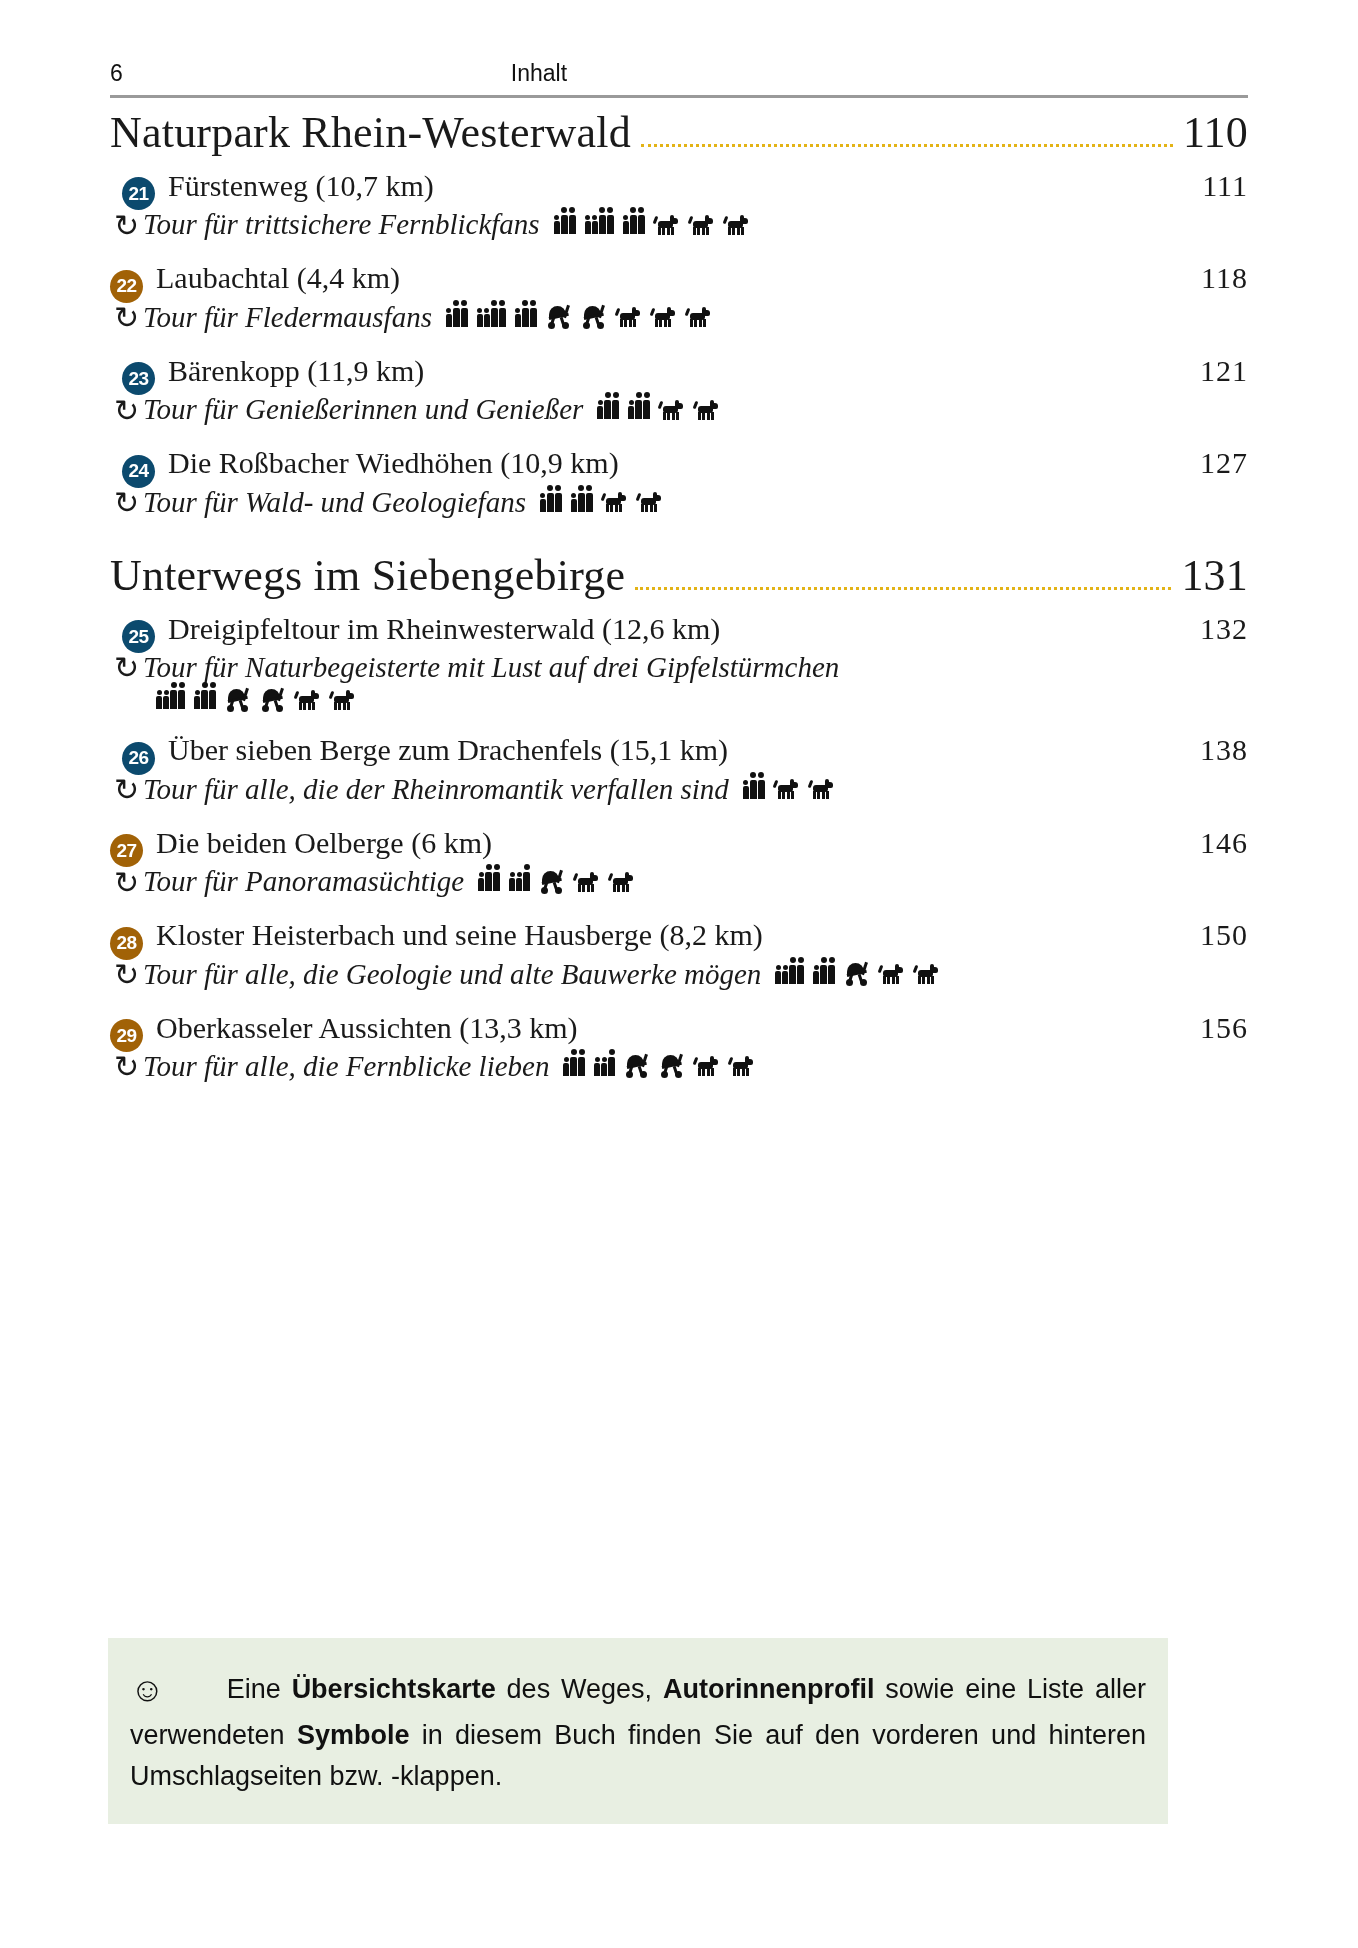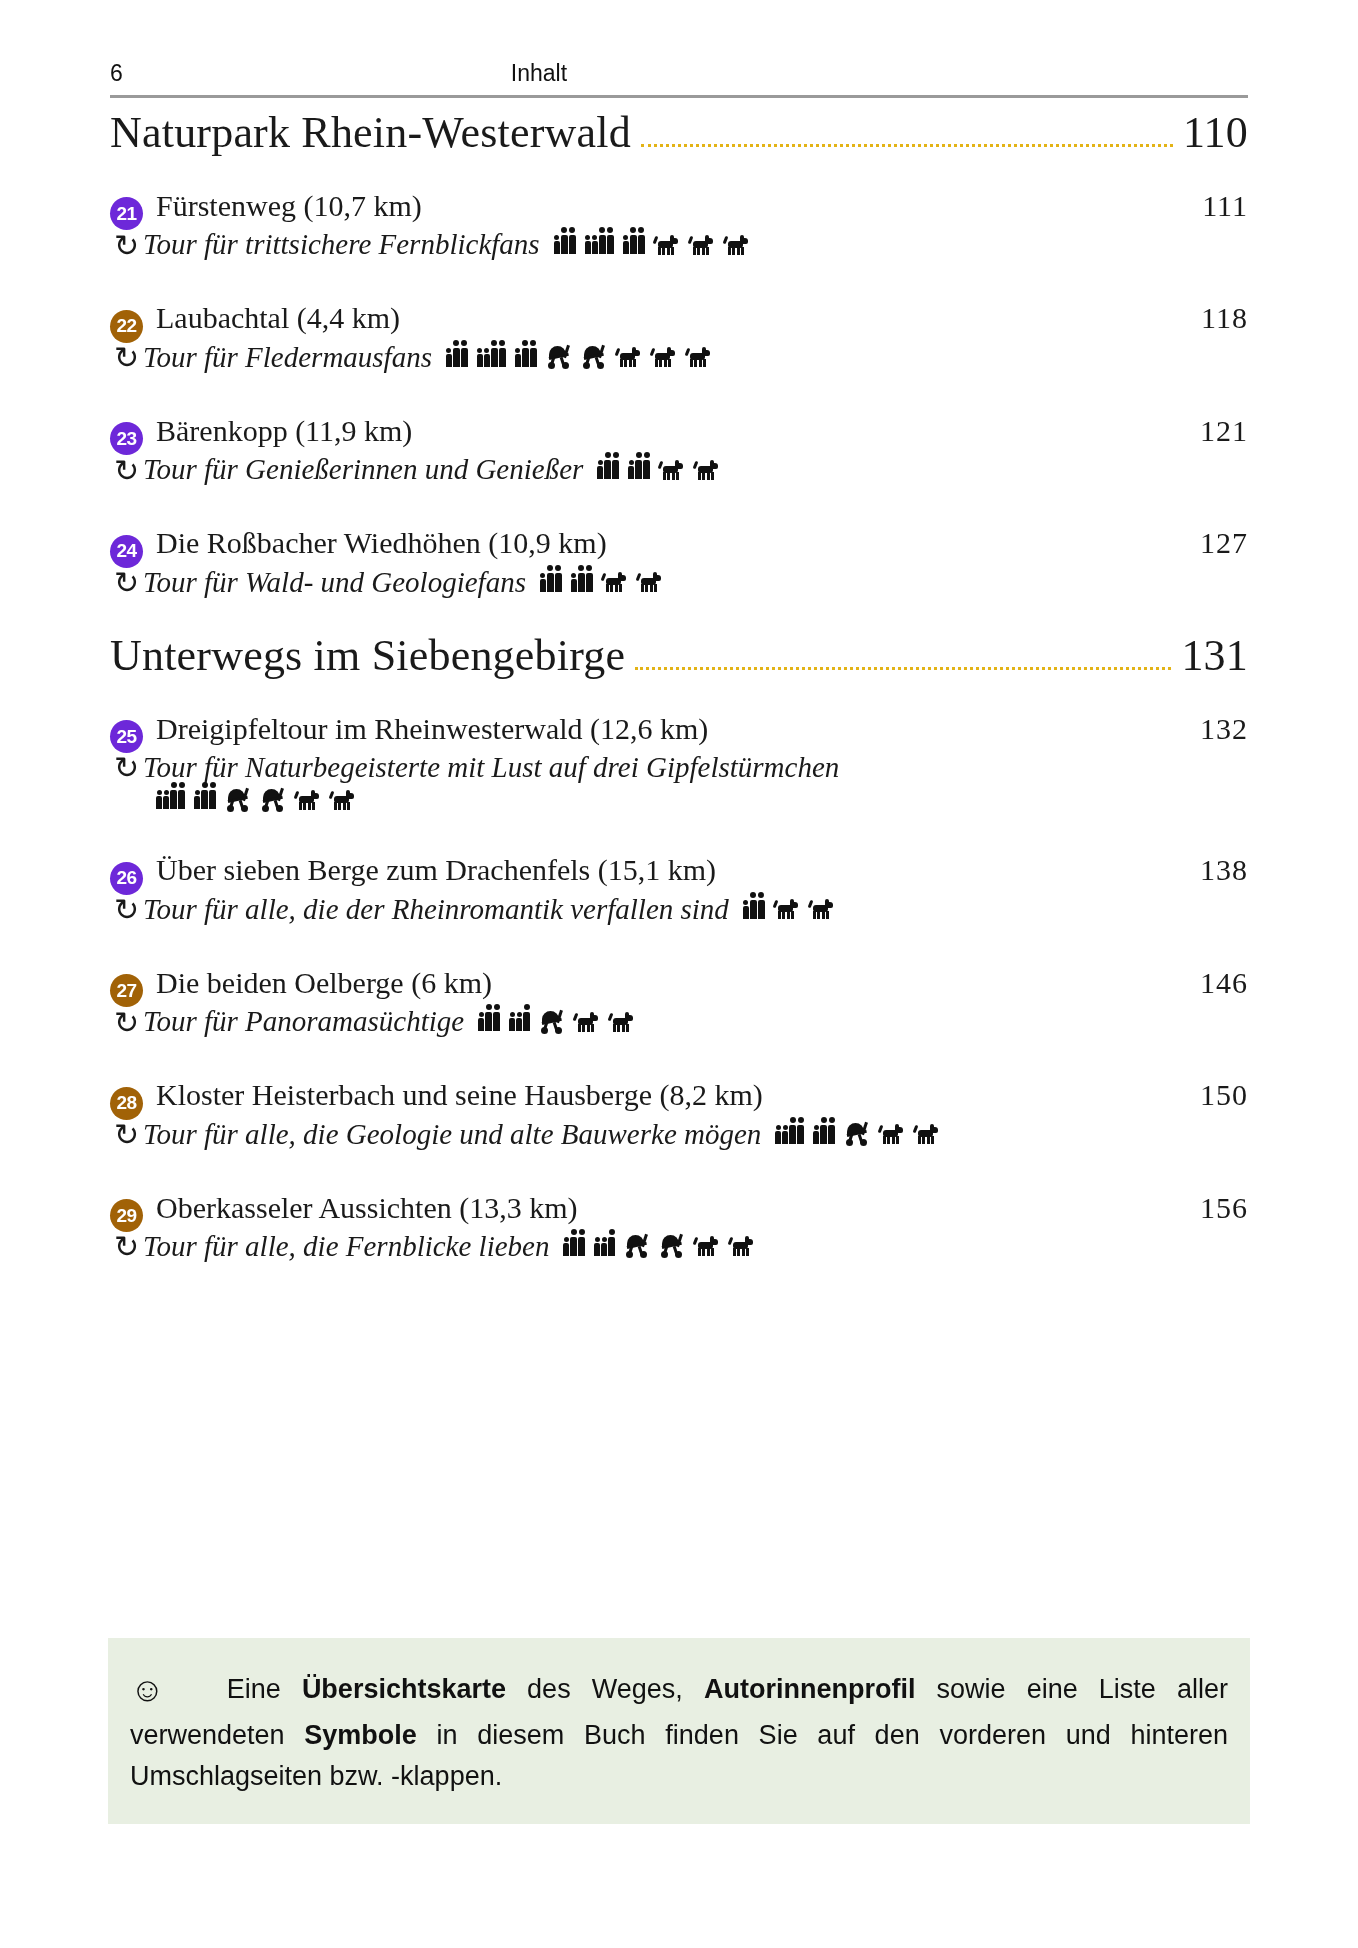--- a/index.html
+++ b/index.html
@@ -96,26 +96,25 @@
     border-radius: 50%;
     color: #ffffff;
     font-family: "Liberation Sans", sans-serif;
     font-size: 19px;
     font-weight: bold;
     letter-spacing: -0.5px;
     flex: 0 0 auto;
     position: relative;
     top: 4px;
   }
-  .badge.yellow { background: #6d28d9; }
+  .badge.yellow { background: #0c4a6e; margin-left: 12px; }
   .badge.green  { background: #a16207; }
   .tour-title {
     margin-left: 13px;
     white-space: nowrap;
-    margin-top: 20px;
   }
   .tour-gap { flex: 1; }
   .tour-page {
     font-size: 30px;
     letter-spacing: 1px;
     white-space: nowrap;
   }
   .subline {
     display: flex;
     align-items: center;
@@ -264,21 +263,21 @@
   .dog .l1 { left: 4px; }
   .dog .l2 { left: 8px; }
   .dog .l3 { left: 13px; }
   .dog .l4 { left: 17px; }
 
   
   .notebox {
     position: absolute;
     left: 108px;
     top: 1638px;
-    width: 1142px;
+    width: 1060px;
     background: #e8efe2;
     padding: 26px 22px 28px 22px;
     box-sizing: border-box;
     font-family: "Liberation Sans", sans-serif;
     font-size: 27px;
     line-height: 1.5;
     color: #111;
     text-align: justify;
   }
   .notebox .smiley {

